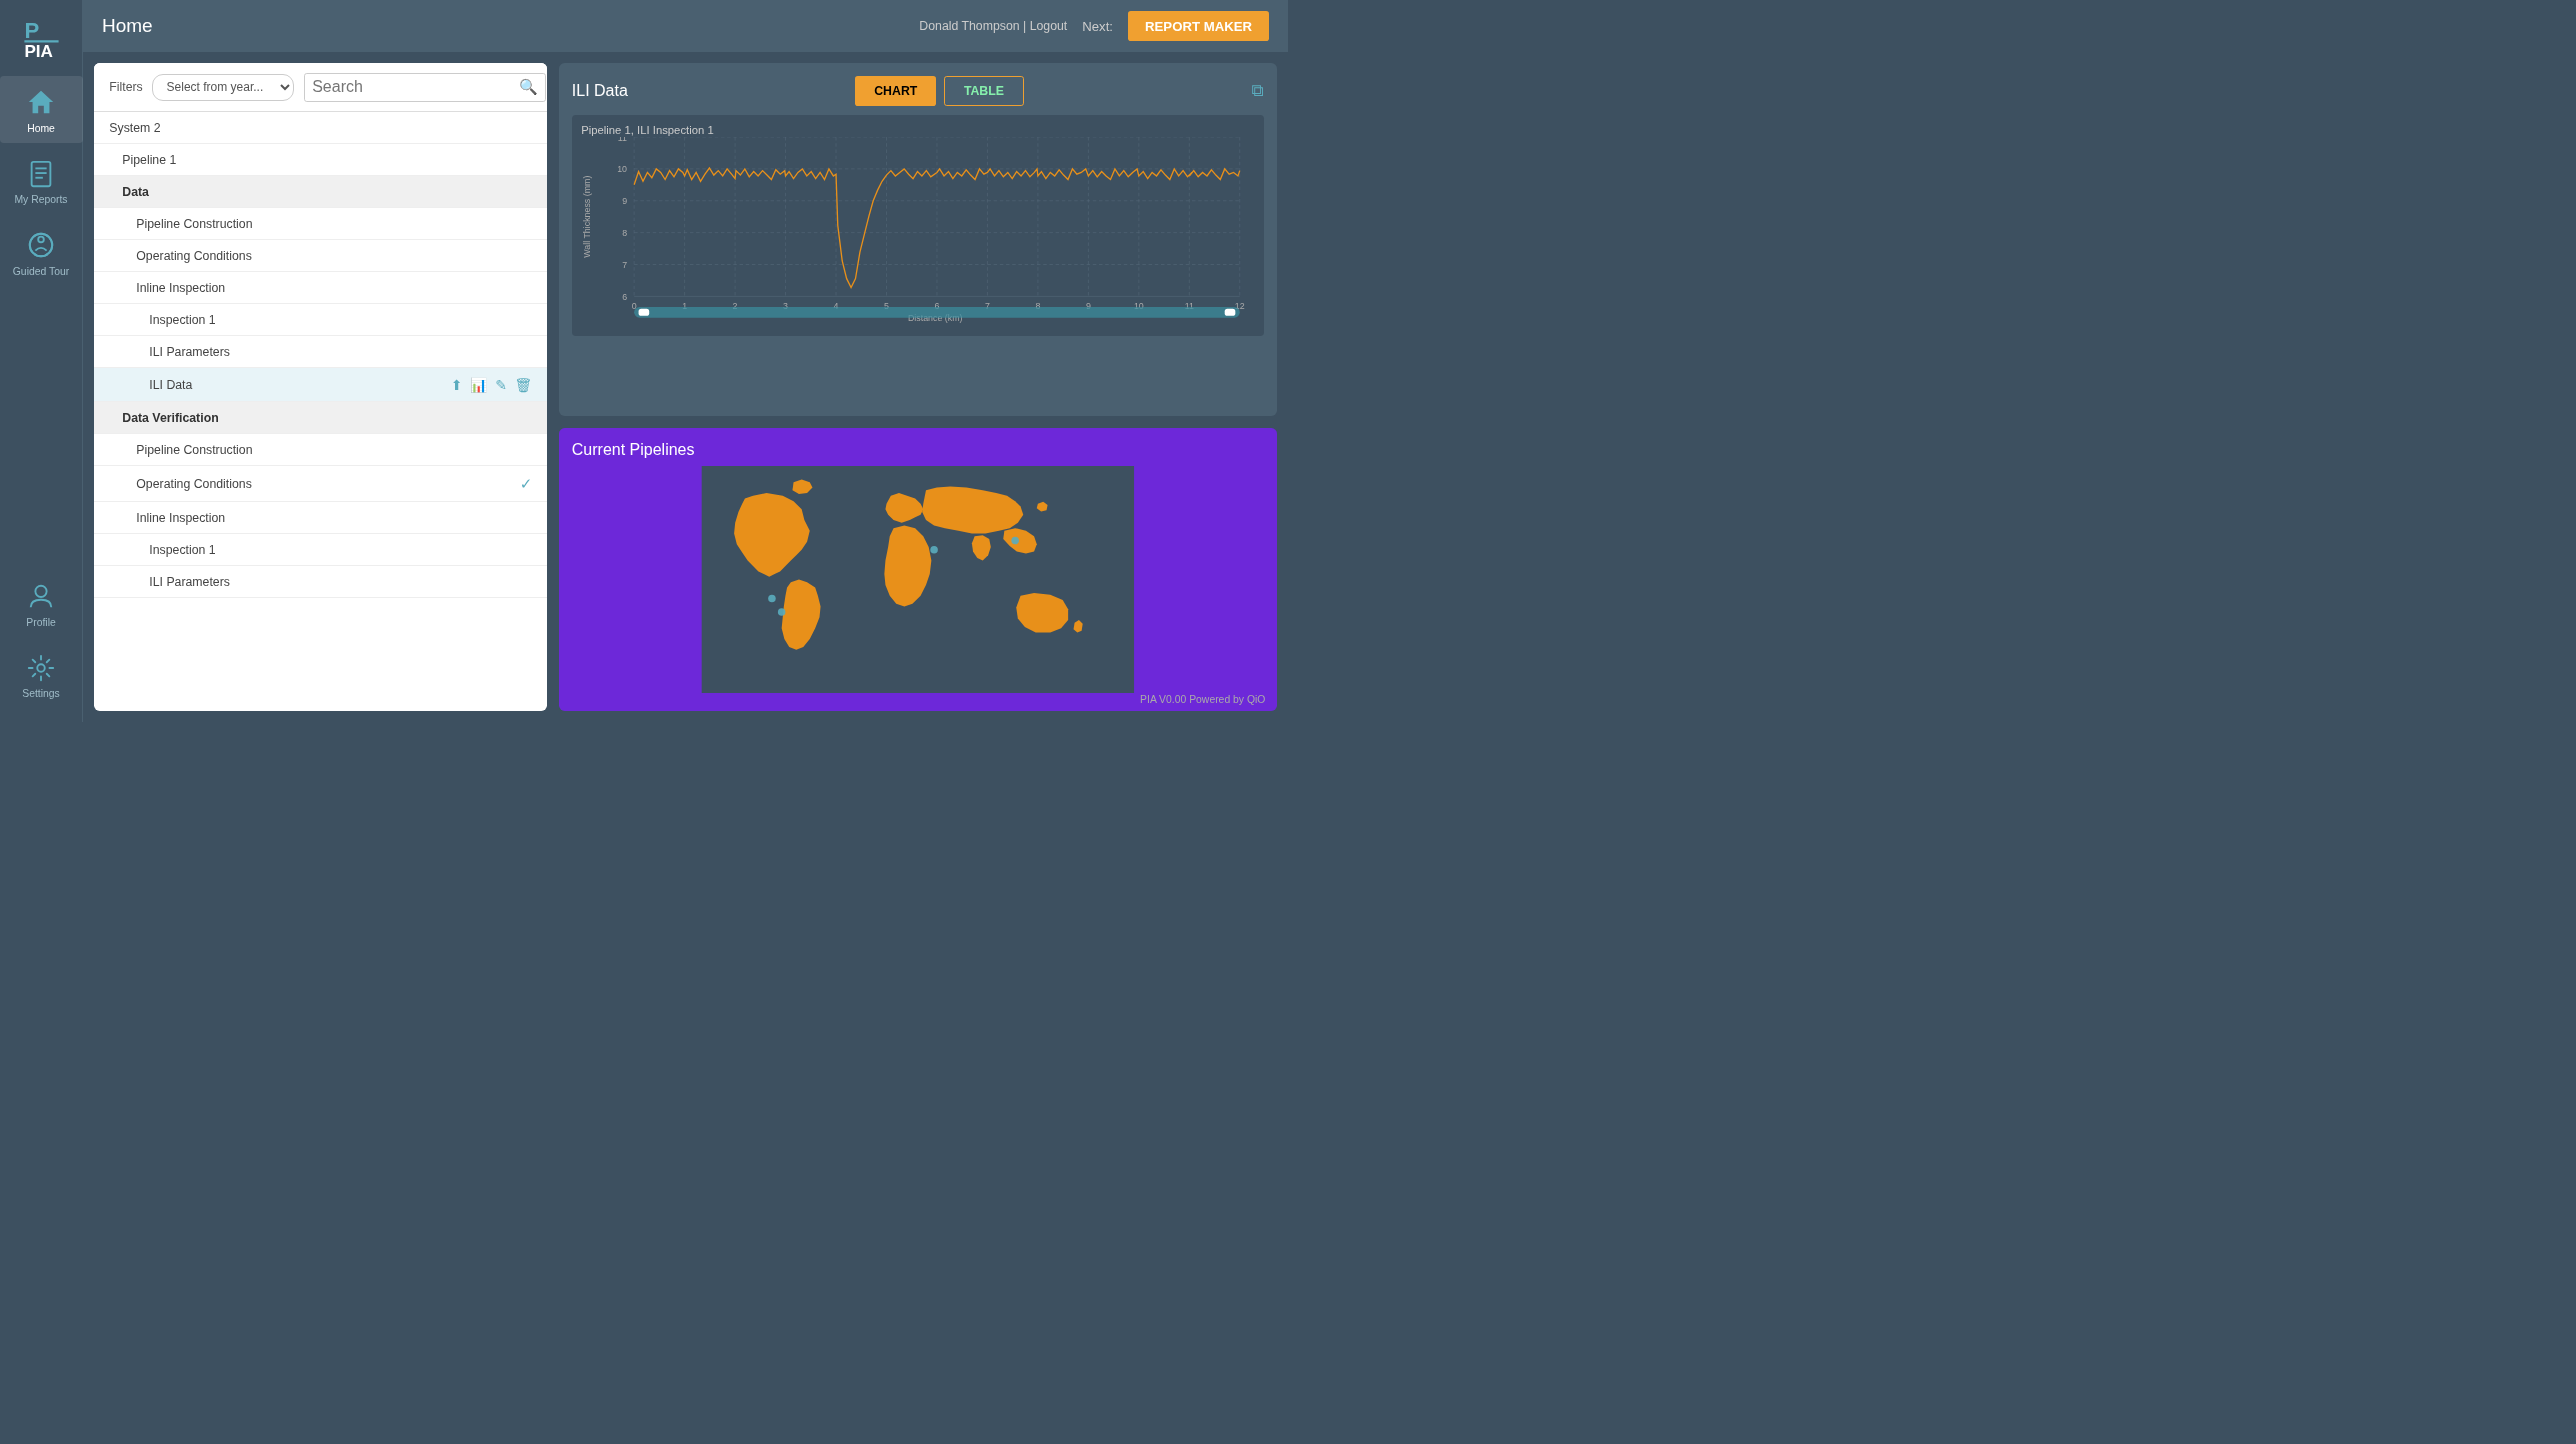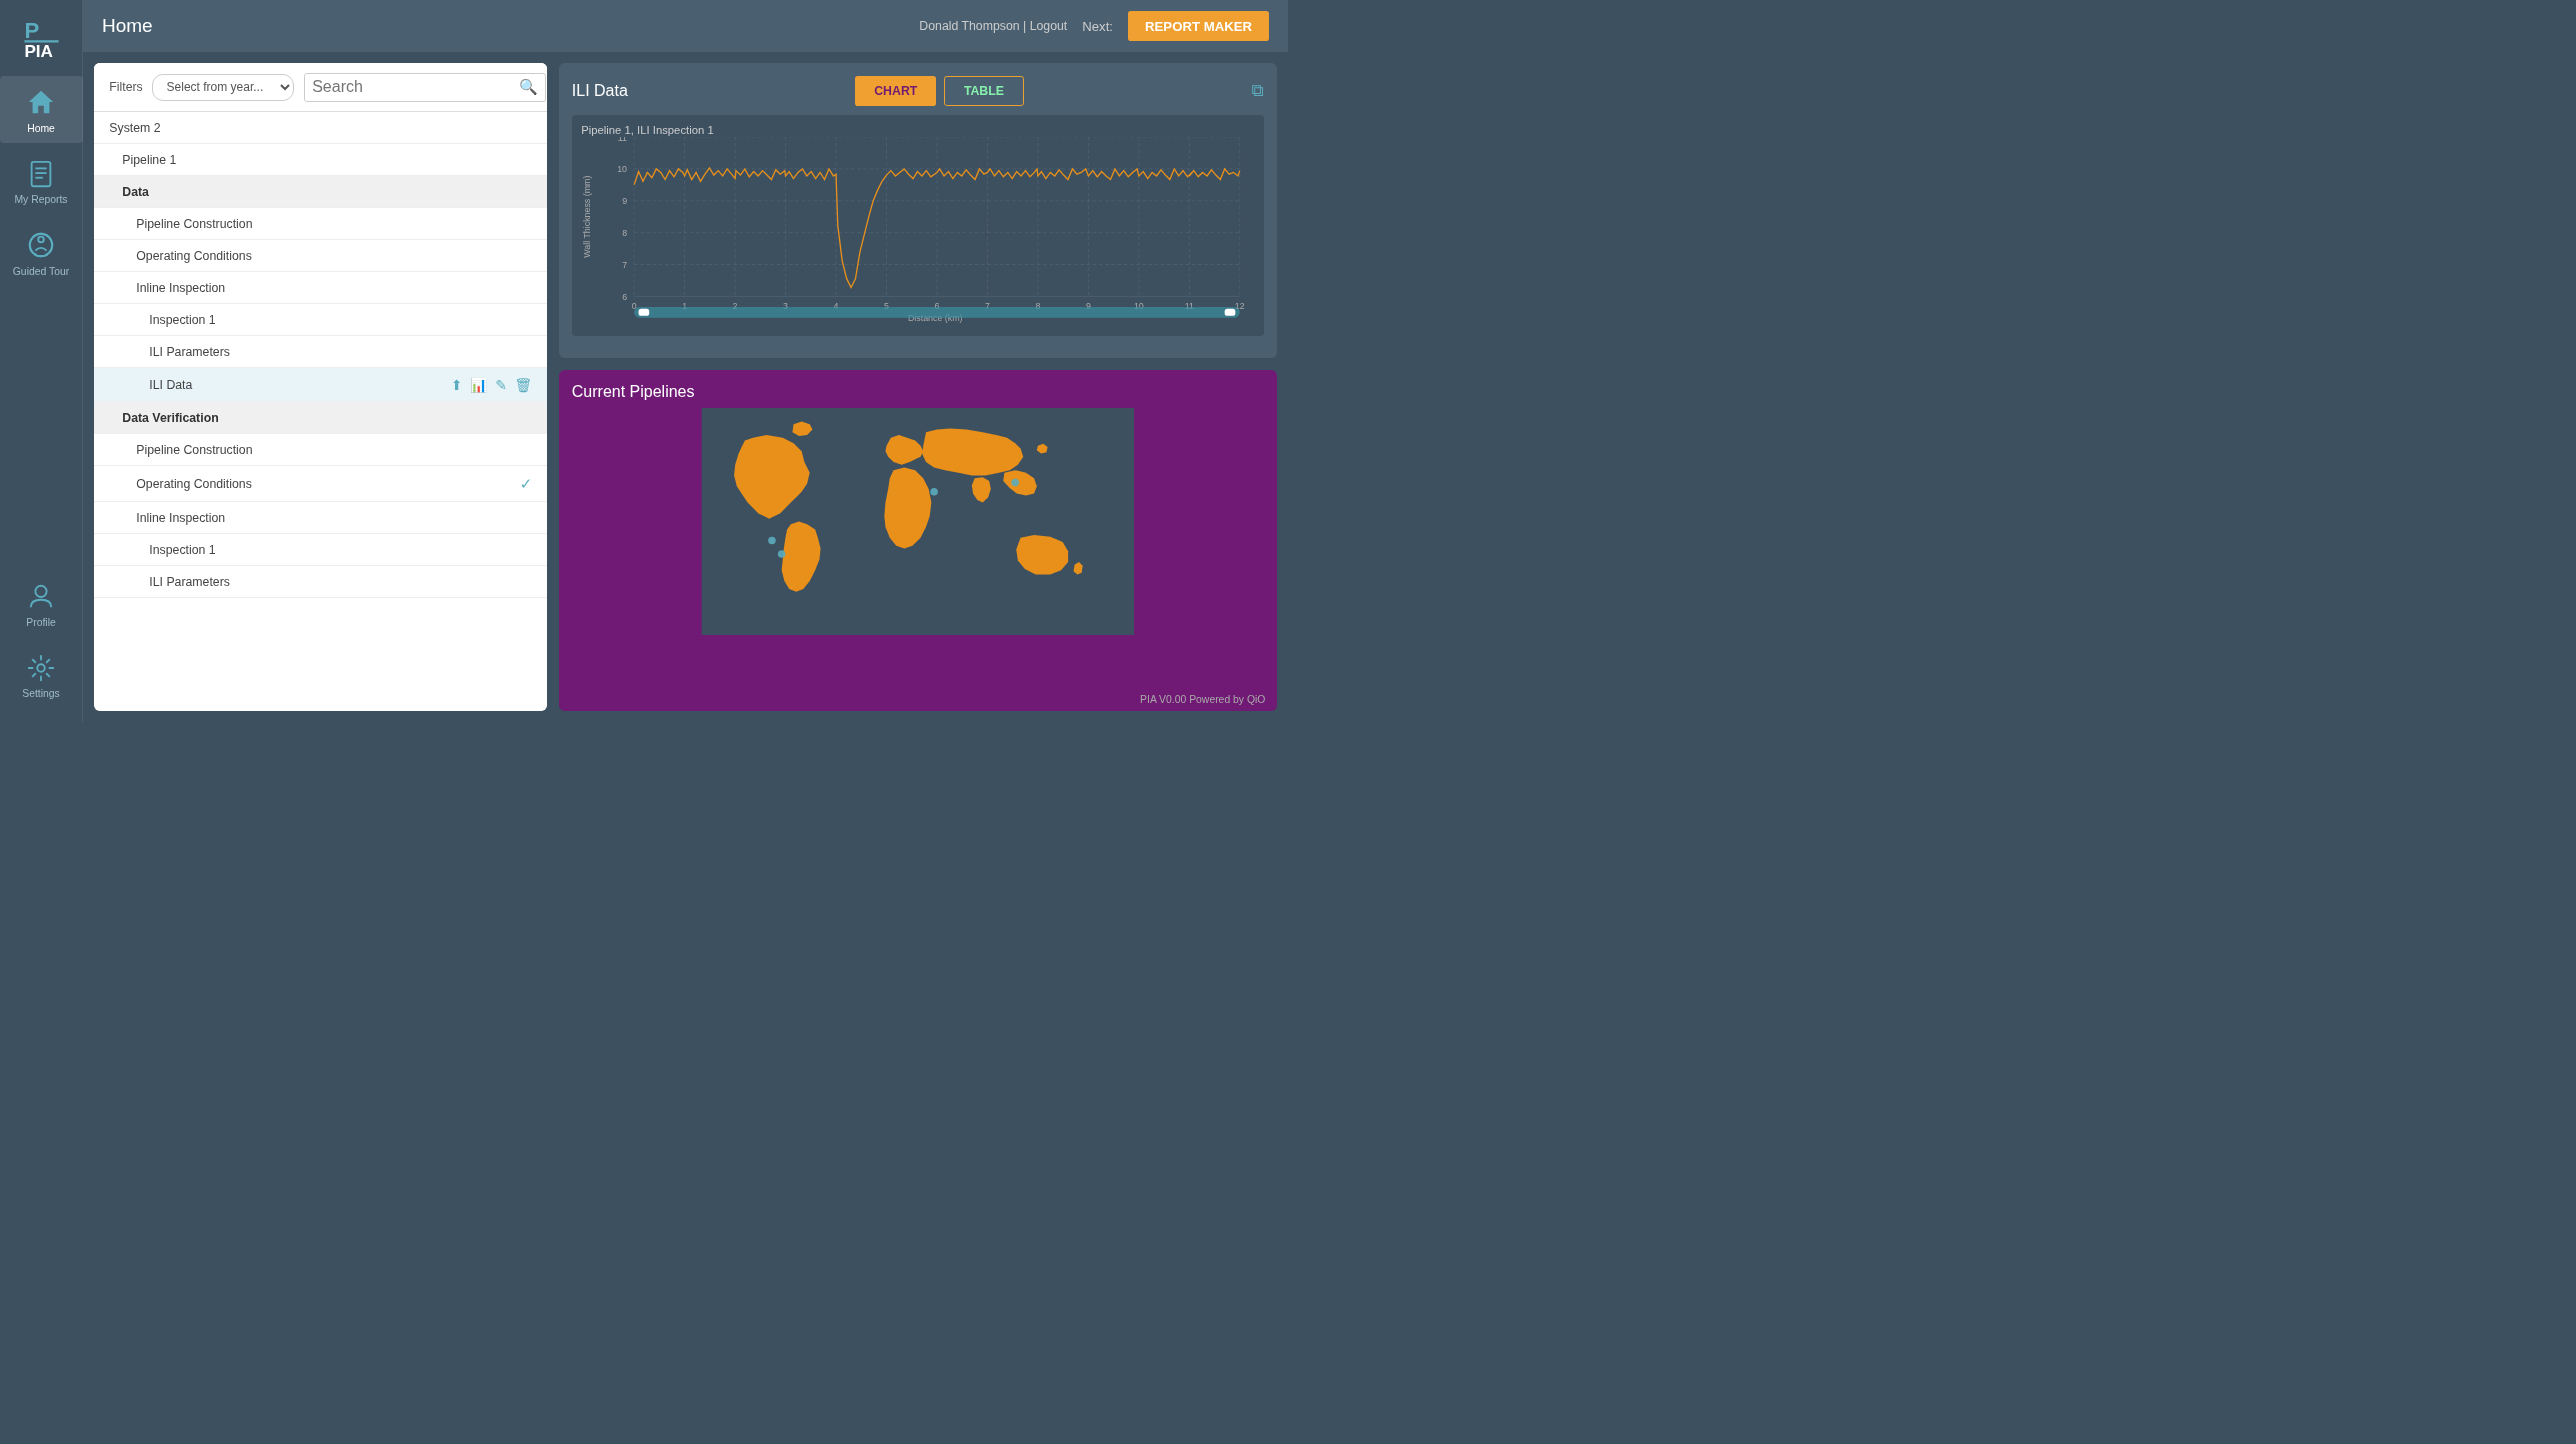--- a/index.html
+++ b/index.html
@@ -253,21 +253,21 @@
     .ili-title {
       font-size: 16px;
       color: #fff;
     }
     .ili-buttons {
       display: flex;
       gap: 7.6px;
     }
     .chart-btn {
       background: #f0a030;
-      color: #701a75;
+      color: #000000;
       border: none;
       padding: 6.6px 19px;
       font-size: 12.3px;
       font-weight: bold;
       cursor: pointer;
       border-radius: 2.8px;
     }
     .table-btn {
       background: transparent;
       color: #86efac;
@@ -292,24 +292,24 @@
       position: relative;
     }
     .chart-subtitle {
       font-size: 11.3px;
       color: #ccc;
       margin-bottom: 1px;
     }
 
     
     .pipelines-panel {
-      background: #701a75;
+      background: #6d28d9;
       border-radius: 5.7px;
       padding: 13.2px;
-      height: 341px;
+      height: 283px;
       position: relative;
     }
     .pipelines-title {
       font-size: 16px;
       color: #fff;
       margin-bottom: 7.6px;
     }
     .map-container {
       width: 100%;
       height: 227px;

